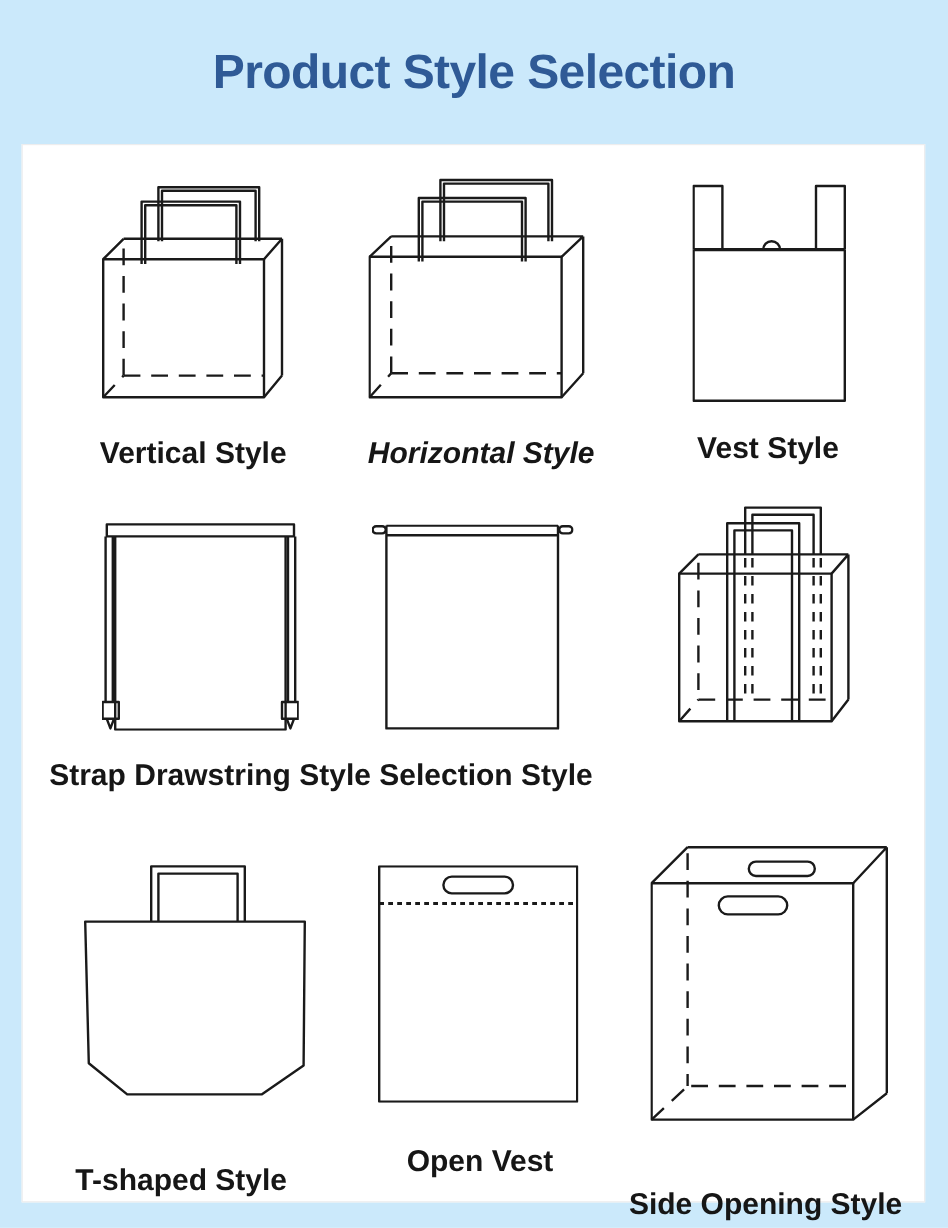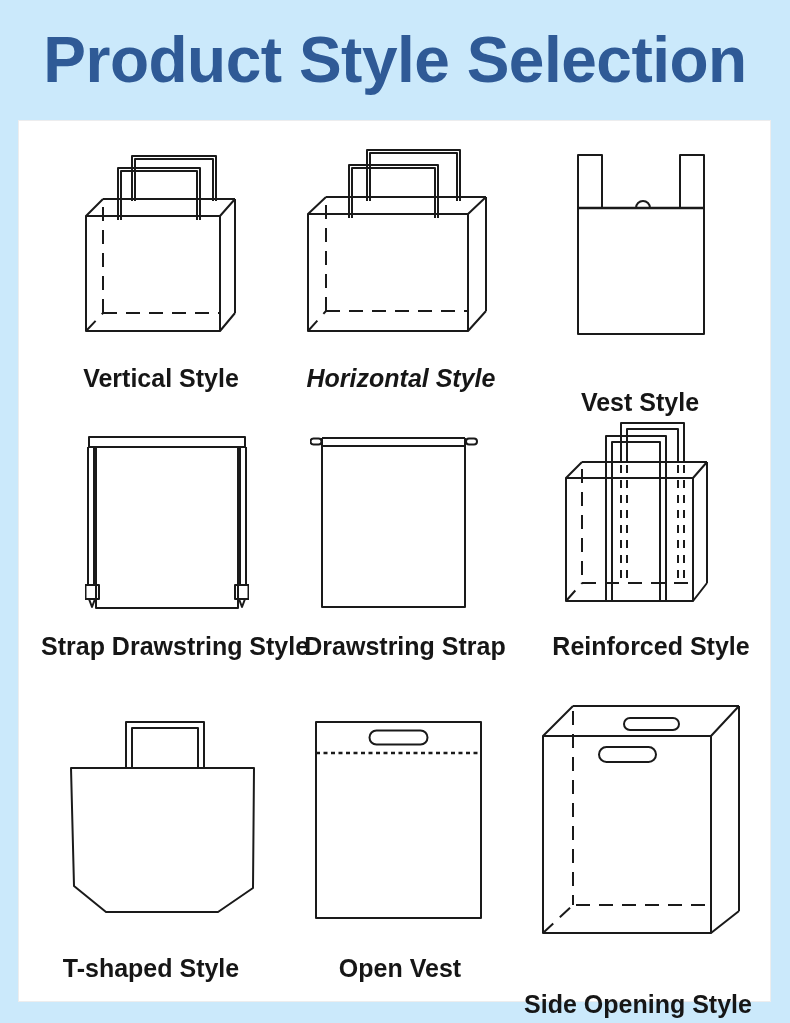--- a/index.html
+++ b/index.html
@@ -12,21 +12,21 @@
     position:relative;
     width:790px; height:1023px;
     background:#cbe9fb;
     overflow:hidden;
   }
   .header{
     position:absolute; left:0; top:0; width:790px; height:120px;
     display:flex; align-items:center; justify-content:center;
   }
   .header h1{
-    font-size:64px; font-weight:600; letter-spacing:-0.5px;
+    font-size:40px; font-weight:600; letter-spacing:-0.5px;
     color:#2f5a96;
   }
   .panel{
     position:absolute; left:18px; top:120px;
     width:753px; height:882px;
     background:#ffffff;
     border:1px solid #ededee;
   }
   .card{ position:absolute; }
   .card svg{ position:absolute; display:block; }
@@ -85,21 +85,21 @@
     </div>
 
     <div class="card" style="left:501px;top:8px;width:240px;height:272px;">
       <svg style="left:57px;top:24px;" width="128" height="182" viewBox="0 0 128 182">
         <path class="ln" d="M1,55 V181 H127 V55"></path>
         <path class="lnb" d="M1,55 H127"></path>
         <path class="ln" d="M1,55 V2 H25 V55"></path>
         <path class="ln" d="M103,55 V2 H127 V55"></path>
         <path class="ln" d="M59,55 A7,7 0 0 1 73,55"></path>
       </svg>
-      <div class="style-label" style="top:228px;margin-top:28px;">Vest Style</div>
+      <div class="style-label" style="top:228px;">Vest Style</div>
     </div>
 
     <div class="card" style="left:22px;top:290px;width:240px;height:260px;">
       <svg style="left:44px;top:24px;" width="164" height="174" viewBox="0 0 164 174">
         <path class="ln" d="M4,2 H160 V12 H4 Z"></path>
         <path class="ln" d="M11,12 V173 H153 V12"></path>
         <path class="ln" d="M3,12 V150 M9,12 V150"></path>
         <path class="ln" d="M0.5,150 H14 V164 H0.5 Z"></path>
         <path class="ln" d="M4,164 L7,172 L10,164"></path>
         <path class="ln" d="M155,12 V150 M161,12 V150"></path>
@@ -109,46 +109,45 @@
       <div class="style-label" style="top:218px;">Strap Drawstring Style</div>
     </div>
 
     <div class="card" style="left:266px;top:290px;width:240px;height:260px;">
       <svg style="left:25px;top:26px;" width="168" height="172" viewBox="0 0 168 172">
         <path class="ln" d="M12,1 H155 M12,9 H155"></path>
         <path class="ln" d="M12,1 V170 H155 V1"></path>
         <rect class="ln" x="0.5" y="1.5" width="11" height="6" rx="3"></rect>
         <rect class="ln" x="156" y="1.5" width="11" height="6" rx="3"></rect>
       </svg>
-      <div class="style-label" style="top:218px;">Drawstring Strap</div>
+      <div class="style-label" style="top:218px;">Selection Style</div>
     </div>
 
     <div class="card" style="left:512px;top:290px;width:240px;height:260px;">
       <svg style="left:33px;top:10px;" width="146" height="184" viewBox="0 0 146 184">
         <path class="ln" d="M57,41 V2 H120 V41"></path>
         <path class="ln" d="M63,41 V8 H114 V41"></path>
         <path class="dash2" d="M57,44 V162 M63,44 V162 M114,44 V162 M120,44 V162"></path>
         <path class="ln" d="M42,180 V15 H102 V180"></path>
         <path class="ln" d="M48,180 V21 H96 V180"></path>
         <path class="ln" d="M2,57 H129 V180 H2 Z"></path>
         <path class="ln" d="M2,57 L18,41 M129,57 L143,41 M18,41 H143 M143,41 V162 M129,180 L143,162"></path>
         <path class="dash" d="M18,48 V162"></path>
         <path class="dash" d="M18,162 H129"></path>
         <path class="dash" d="M2,180 L18,162"></path>
       </svg>
-      <div class="style-label" style="top:218px;">Reinforced Style</div>
     </div>
 
     <div class="card" style="left:12px;top:578px;width:240px;height:296px;">
       <svg style="left:39px;top:21px;" width="186" height="194" viewBox="0 0 186 194">
         <path class="ln" d="M56,48 V2 H134 V48"></path>
         <path class="ln" d="M62,48 V8 H128 V48"></path>
         <path class="ln" d="M1,48 H184 L183,168 L148,192 H36 L4,166 Z"></path>
       </svg>
-      <div class="style-label" style="top:252px;">T-shaped Style</div>
+      <div class="style-label" style="top:268px;">T-shaped Style</div>
     </div>
 
     <div class="card" style="left:261px;top:578px;width:240px;height:296px;">
       <svg style="left:35px;top:22px;" width="167" height="198" viewBox="0 0 167 198">
         <path class="ln" d="M1,1 H166 V197 H1 Z"></path>
         <rect class="ln" x="54.5" y="9.5" width="58" height="14" rx="7"></rect>
         <path class="dots" d="M1,32 H166"></path>
       </svg>
       <div class="style-label" style="top:252px;">Open Vest</div>
     </div>

